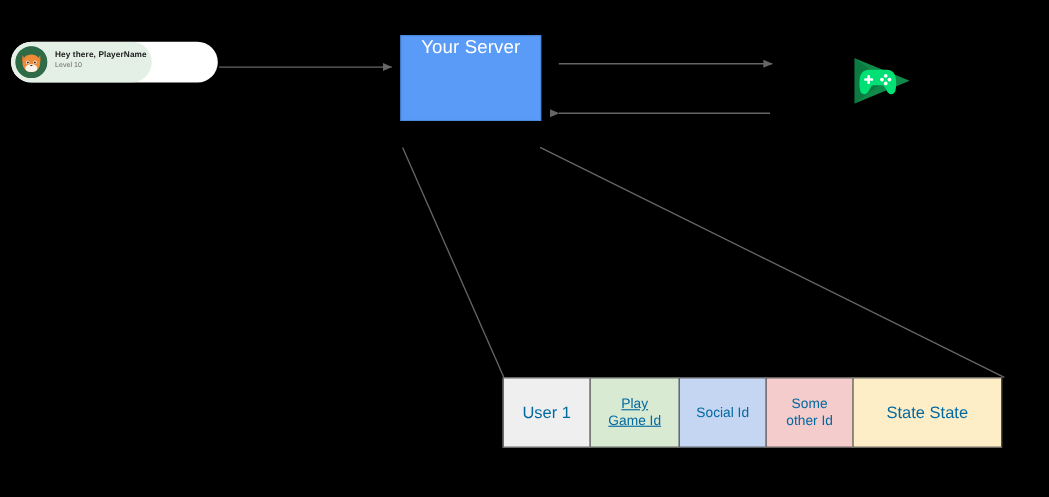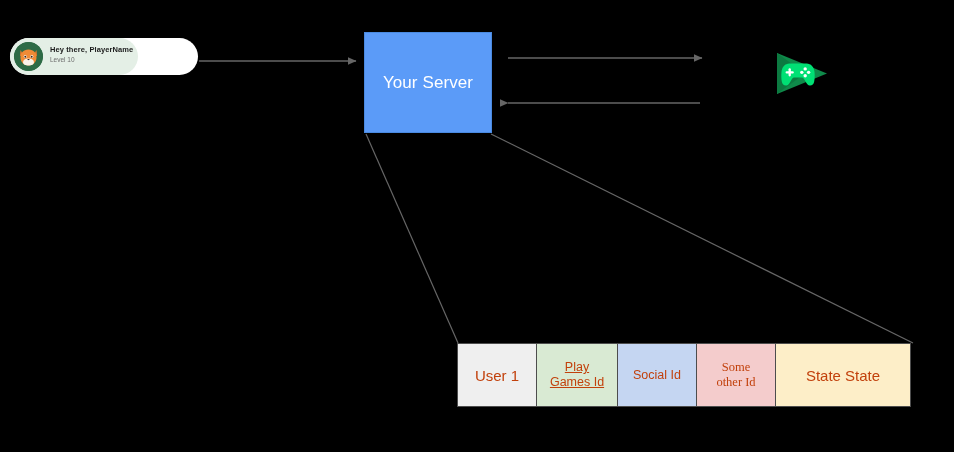--- a/index.html
+++ b/index.html
@@ -80,26 +80,25 @@
     line-height: 10px;
     white-space: nowrap;
   }
 
   
   .server-box {
     position: absolute;
     left: 364px;
     top: 32px;
     width: 128px;
-    height: 101px;
+    height: 78px;
     background: #5b9bf8;
     border: 1px solid #4a8ae0;
     box-sizing: border-box;
     display: flex;
-    align-items: center;
     justify-content: center;
   }
   .server-label {
     color: #ffffff;
     font-size: 17px;
     letter-spacing: 0.1px;
   }
 
   
   .play-games-icon {
@@ -121,29 +120,29 @@
     box-sizing: border-box;
   }
   .db-cell {
     box-sizing: border-box;
     border: 1px solid #4d4d4d;
     margin-left: -1px;
     display: flex;
     align-items: center;
     justify-content: center;
     text-align: center;
-    color: #c2410c;
+    color: #0369a1;
     line-height: 15px;
     padding: 0 3px;
   }
   .db-cell:first-child { margin-left: 0; }
   .cell-user      { width: 80px;  background: #efefef; font-size: 15px; }
   .cell-play      { width: 82px;  background: #d9ead3; font-size: 12.5px; text-decoration: underline; }
   .cell-social    { width: 80px;  background: #c5d6f2; font-size: 12.5px; justify-content: center; }
-  .cell-other     { width: 80px;  background: #f4cccc; font-size: 12.5px; font-family: Liberation Serif, serif; }
+  .cell-other     { width: 80px;  background: #f4cccc; font-size: 12.5px; }
   .cell-gamestate { width: 136px; background: #fdeec8; font-size: 15px; }
 </style>
 </head>
 <body>
 
 <div id="canvas">
 
   <svg id="svg-layer" viewBox="0 0 954 452" xmlns="http://www.w3.org/2000/svg">
     <defs>
       <marker id="arrow-r" markerWidth="9" markerHeight="9" refX="8" refY="4.5" orient="auto" markerUnits="userSpaceOnUse">
@@ -214,21 +213,21 @@
     </svg>
   </div>
 
   <div class="db-table">
     <div class="db-cell cell-user">
       <span>User 1</span>
     </div>
     <div class="db-cell cell-play">
       <span>
         <span>Play</span><br>
-        <span>Games Id</span>
+        <span>Game Id</span>
       </span>
     </div>
     <div class="db-cell cell-social">
       <span>Social Id</span>
     </div>
     <div class="db-cell cell-other">
       <span>
         <span>Some</span><br>
         <span>other Id</span>
       </span>

